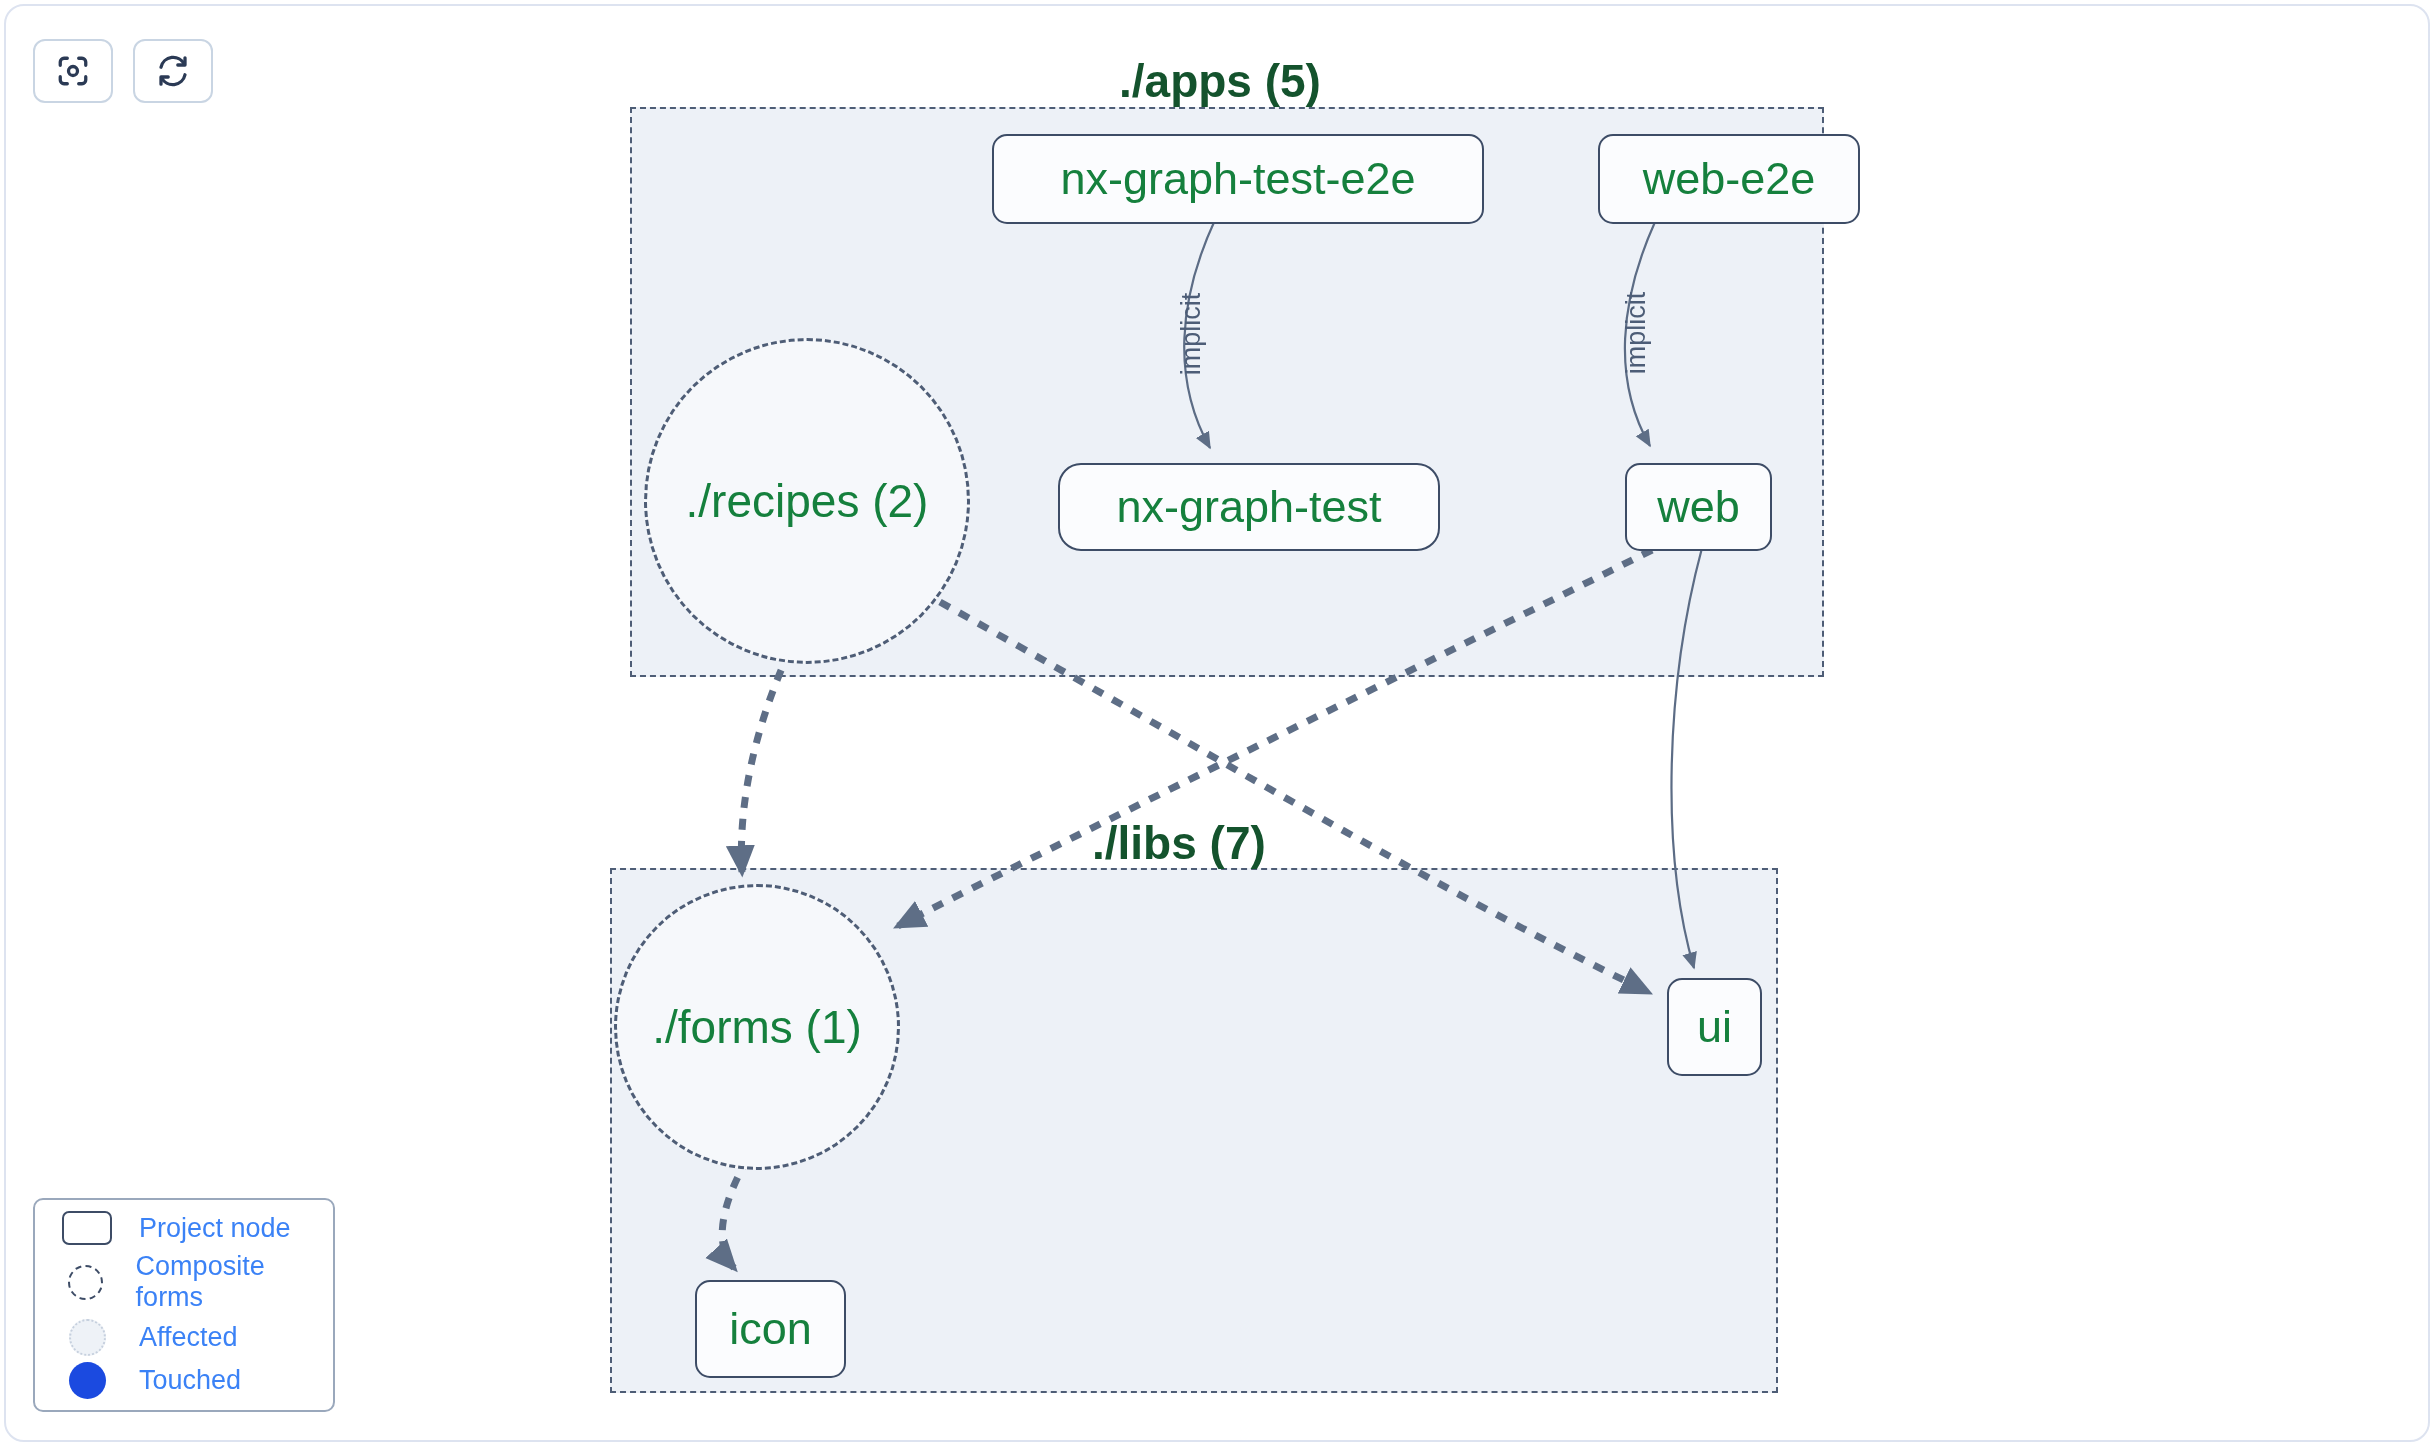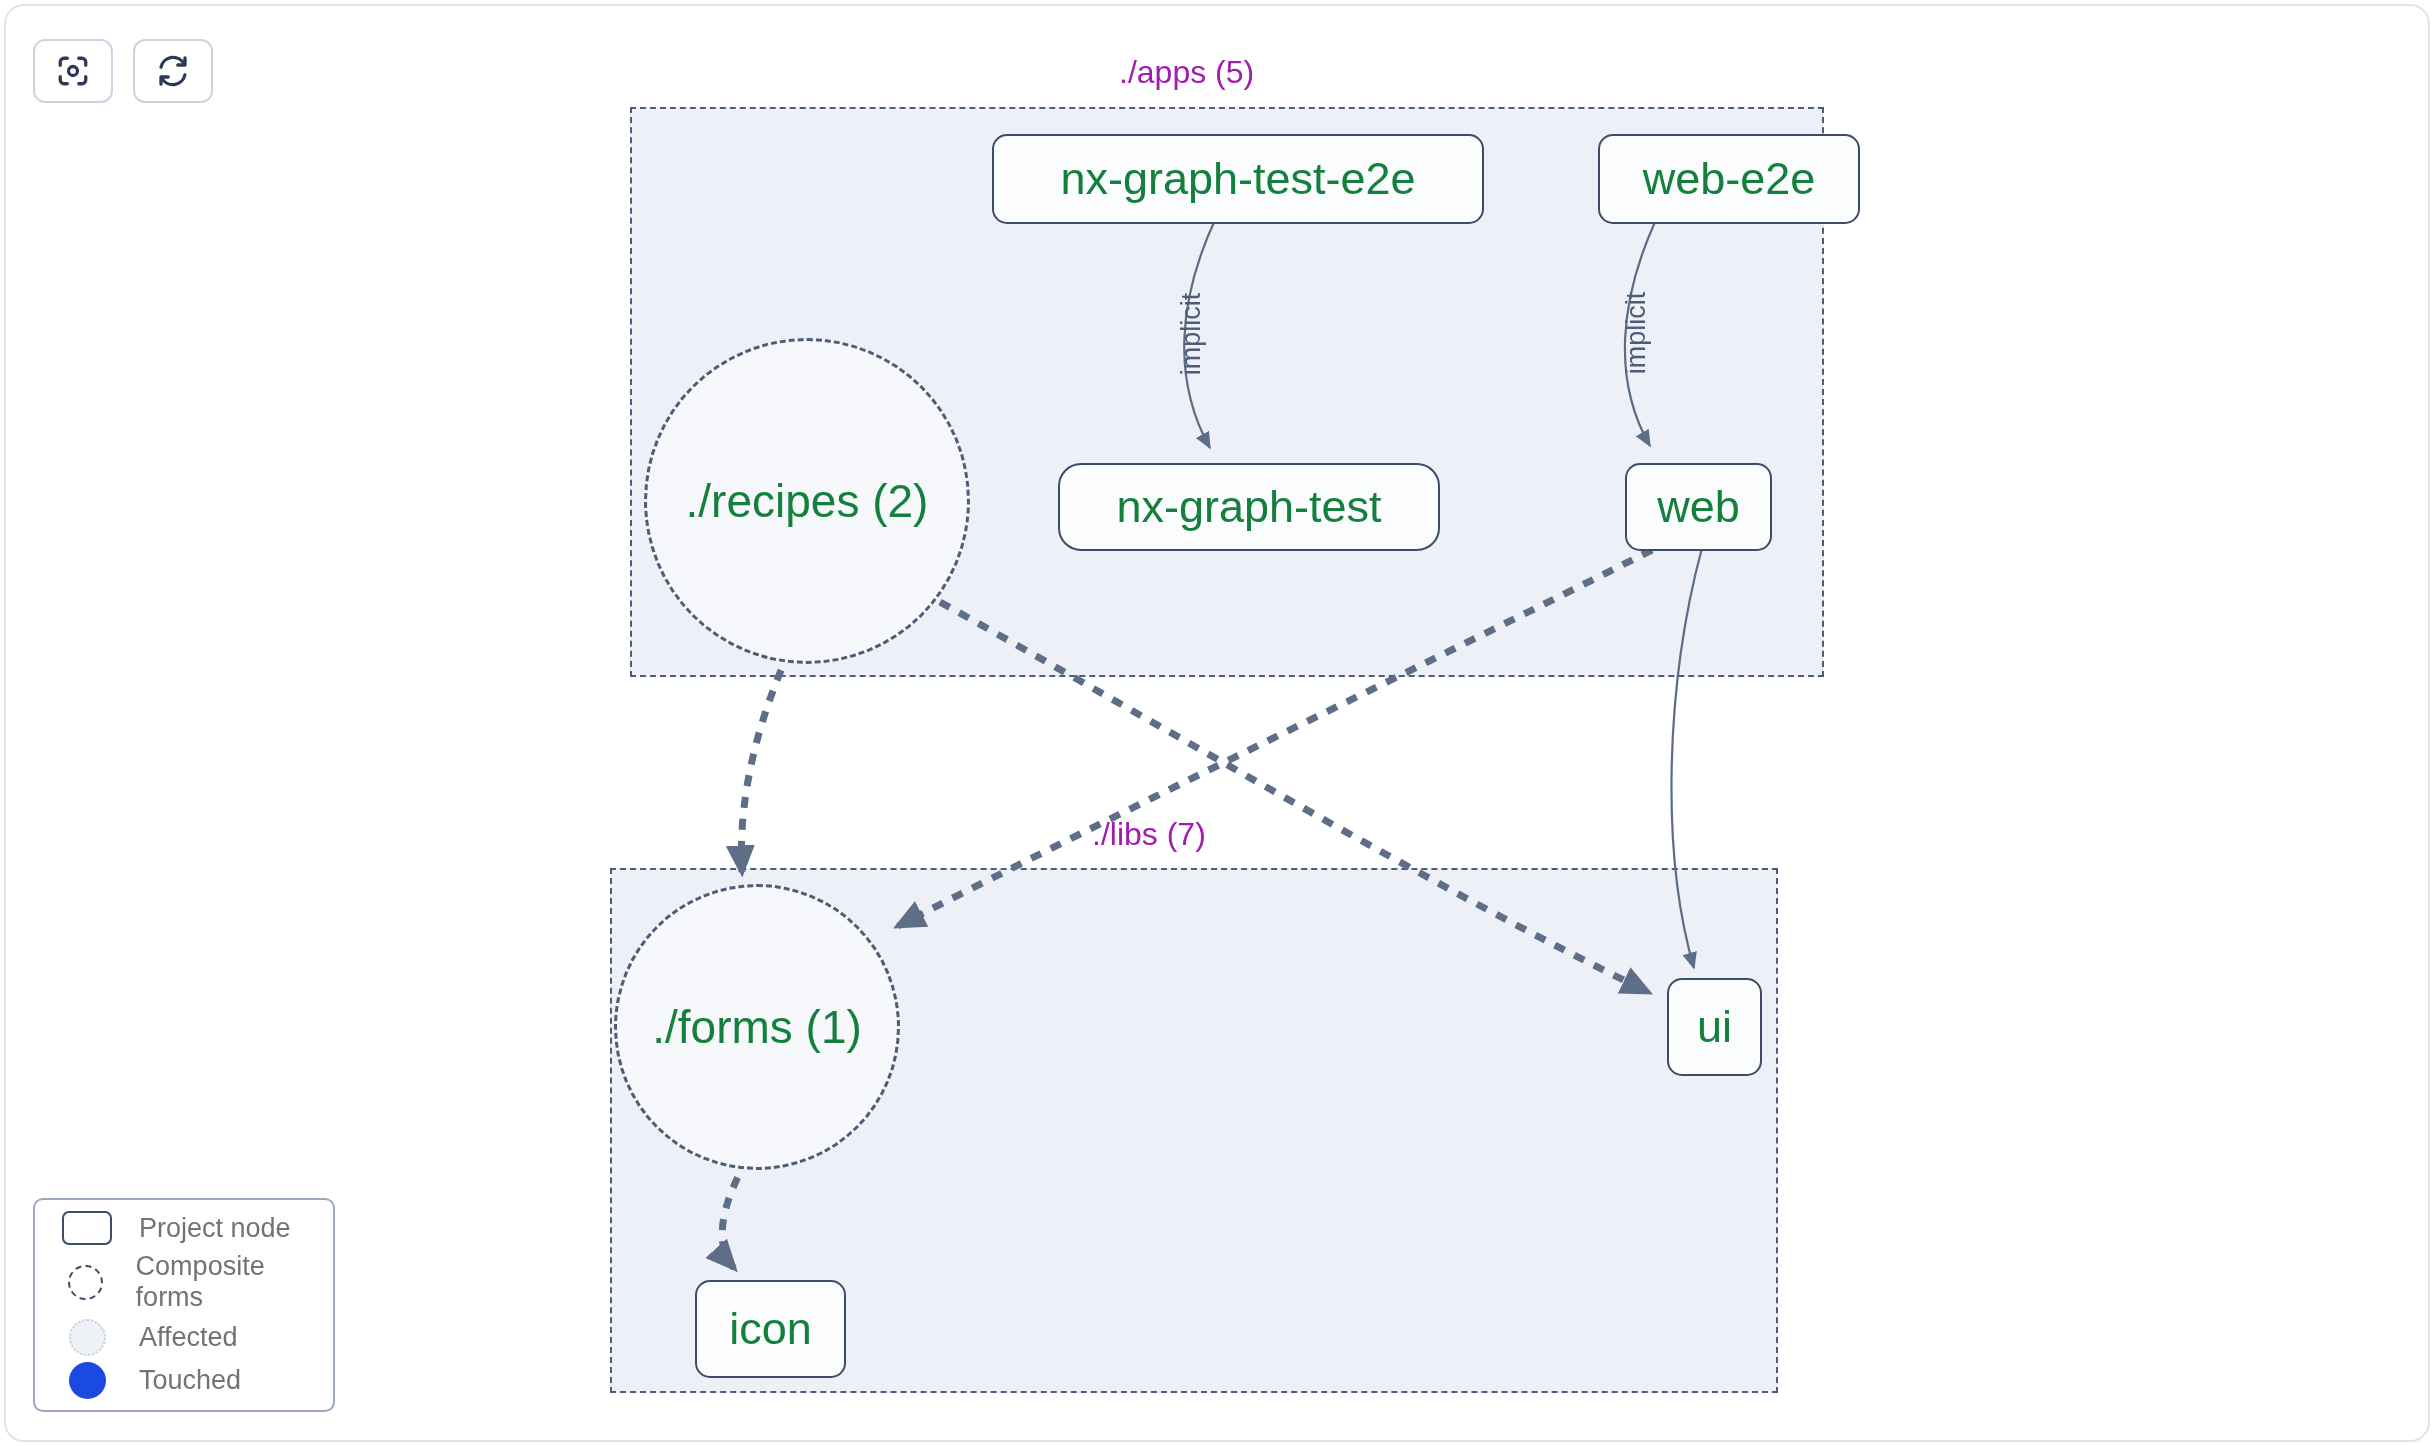--- a/index.html
+++ b/index.html
@@ -33,23 +33,24 @@
   
   .cluster {
     position: absolute;
     background: #edf1f7;
     border: 2px dashed #4e5d76;
   }
   #c-apps { left: 624px; top: 101px; width: 1190px; height: 566px; }
   #c-libs { left: 604px; top: 862px; width: 1164px; height: 521px; }
   .cluster-label {
     position: absolute;
-    font-size: 32px;
-    color: #a21caf;
+    font-size: 46px;
+    color: #14532d;
     white-space: nowrap;
+    font-weight: bold;
   }
   #cl-apps { left: 1113px; top: 48px; }
   #cl-libs { left: 1086px; top: 810px; }
   
   svg.edges { position: absolute; left: 0; top: 0; }
   .edge-thin  { stroke: #5c6c85; stroke-width: 2.2; fill: none; }
   .edge-thick { stroke: #5e6e86; stroke-width: 7; fill: none; stroke-dasharray: 11 11; }
   .edge-label {
     position: absolute;
     transform: translate(-50%, -50%) rotate(-90deg);
@@ -91,21 +92,21 @@
     width: 302px; height: 214px;
     background: #ffffff;
     border: 2px solid #9aa8bc;
     border-radius: 10px;
     display: flex; flex-direction: column; justify-content: space-around;
     padding: 8px 0;
     box-sizing: border-box;
   }
   .legend-row { display: flex; align-items: center; }
   .swatch-cell { width: 104px; display: flex; justify-content: center; }
-  .legend-label { font-size: 27px; color: #737373; }
+  .legend-label { font-size: 27px; color: #3b82f6; }
   .sw-project   { width: 46px; height: 30px; border: 2.5px solid #3d4c66; border-radius: 7px; background: #fff; }
   .sw-composite { width: 31px; height: 31px; border: 2.5px dashed #3d4c66; border-radius: 50%; background: #fff; }
   .sw-affected  { width: 33px; height: 33px; border: 2px dotted #c6d0de; border-radius: 50%; background: #eef2f7; }
   .sw-touched   { width: 37px; height: 37px; border-radius: 50%; background: #1b4ae0; }
 </style>
 </head>
 <body>
 
 <div class="frame">
 

